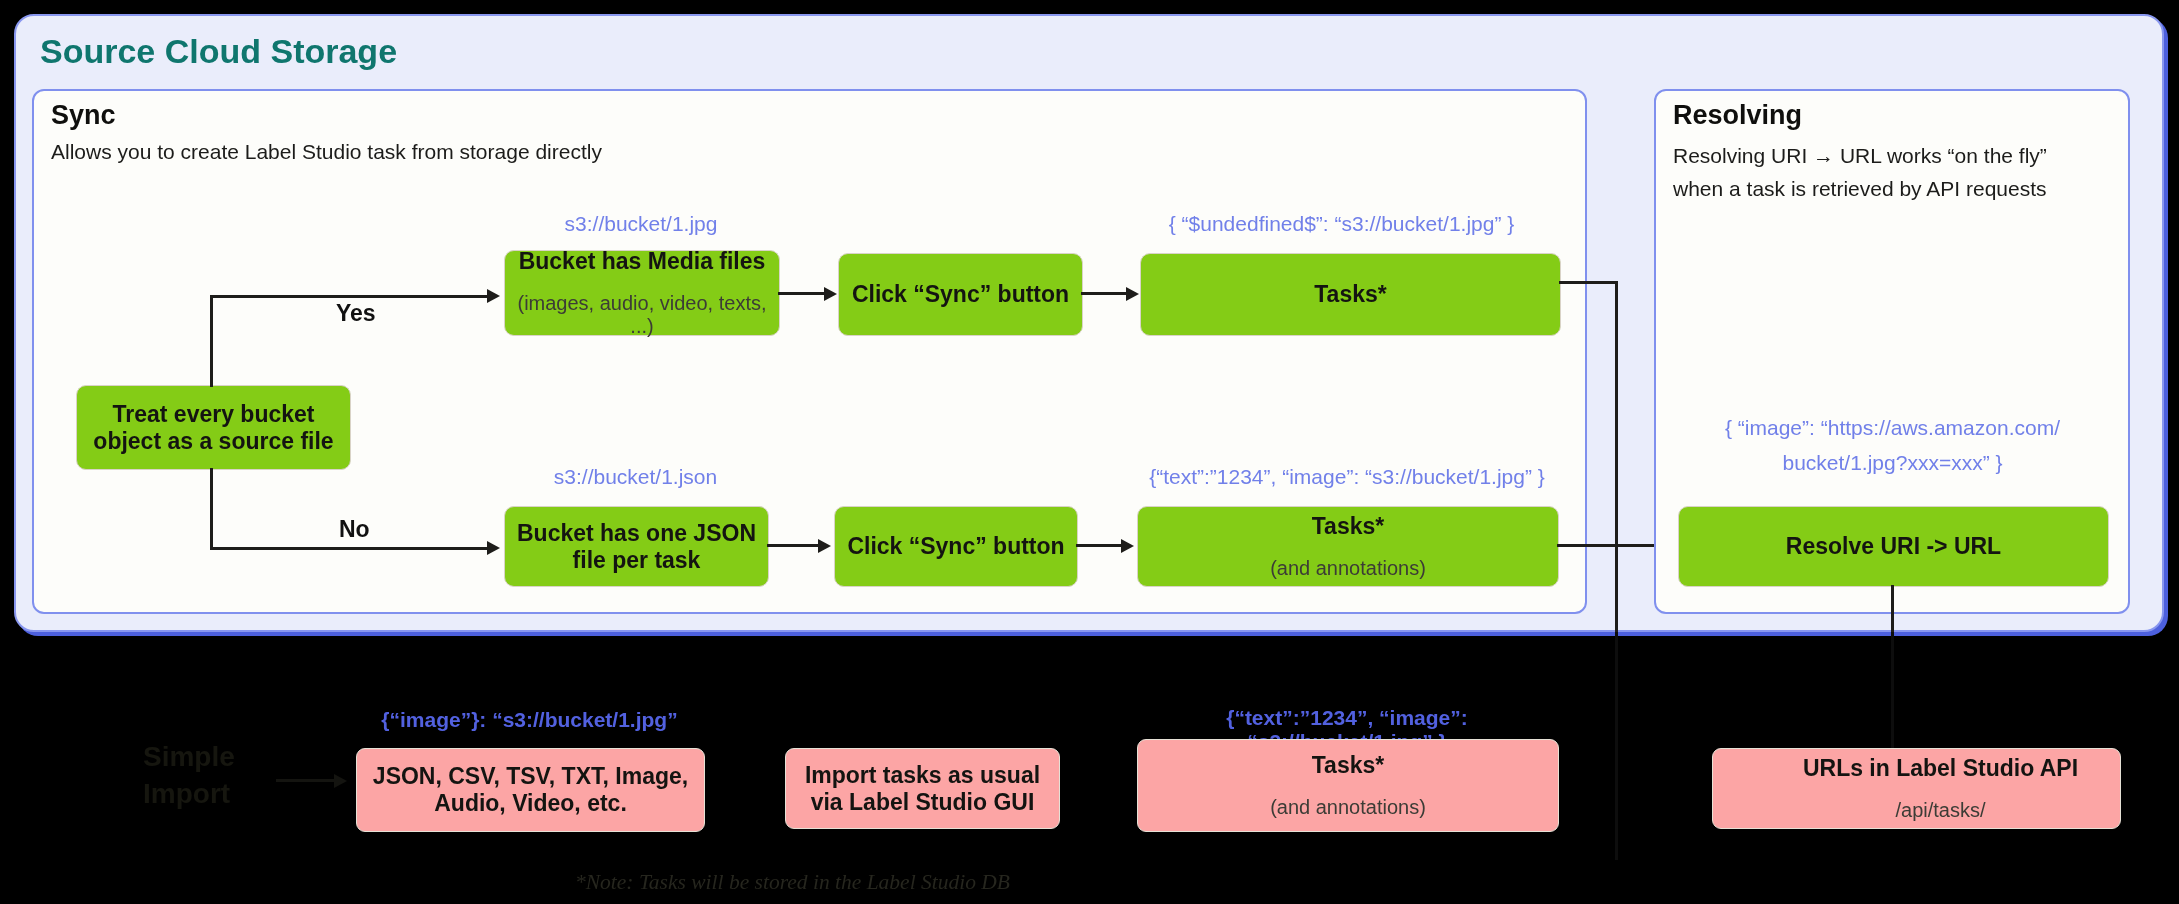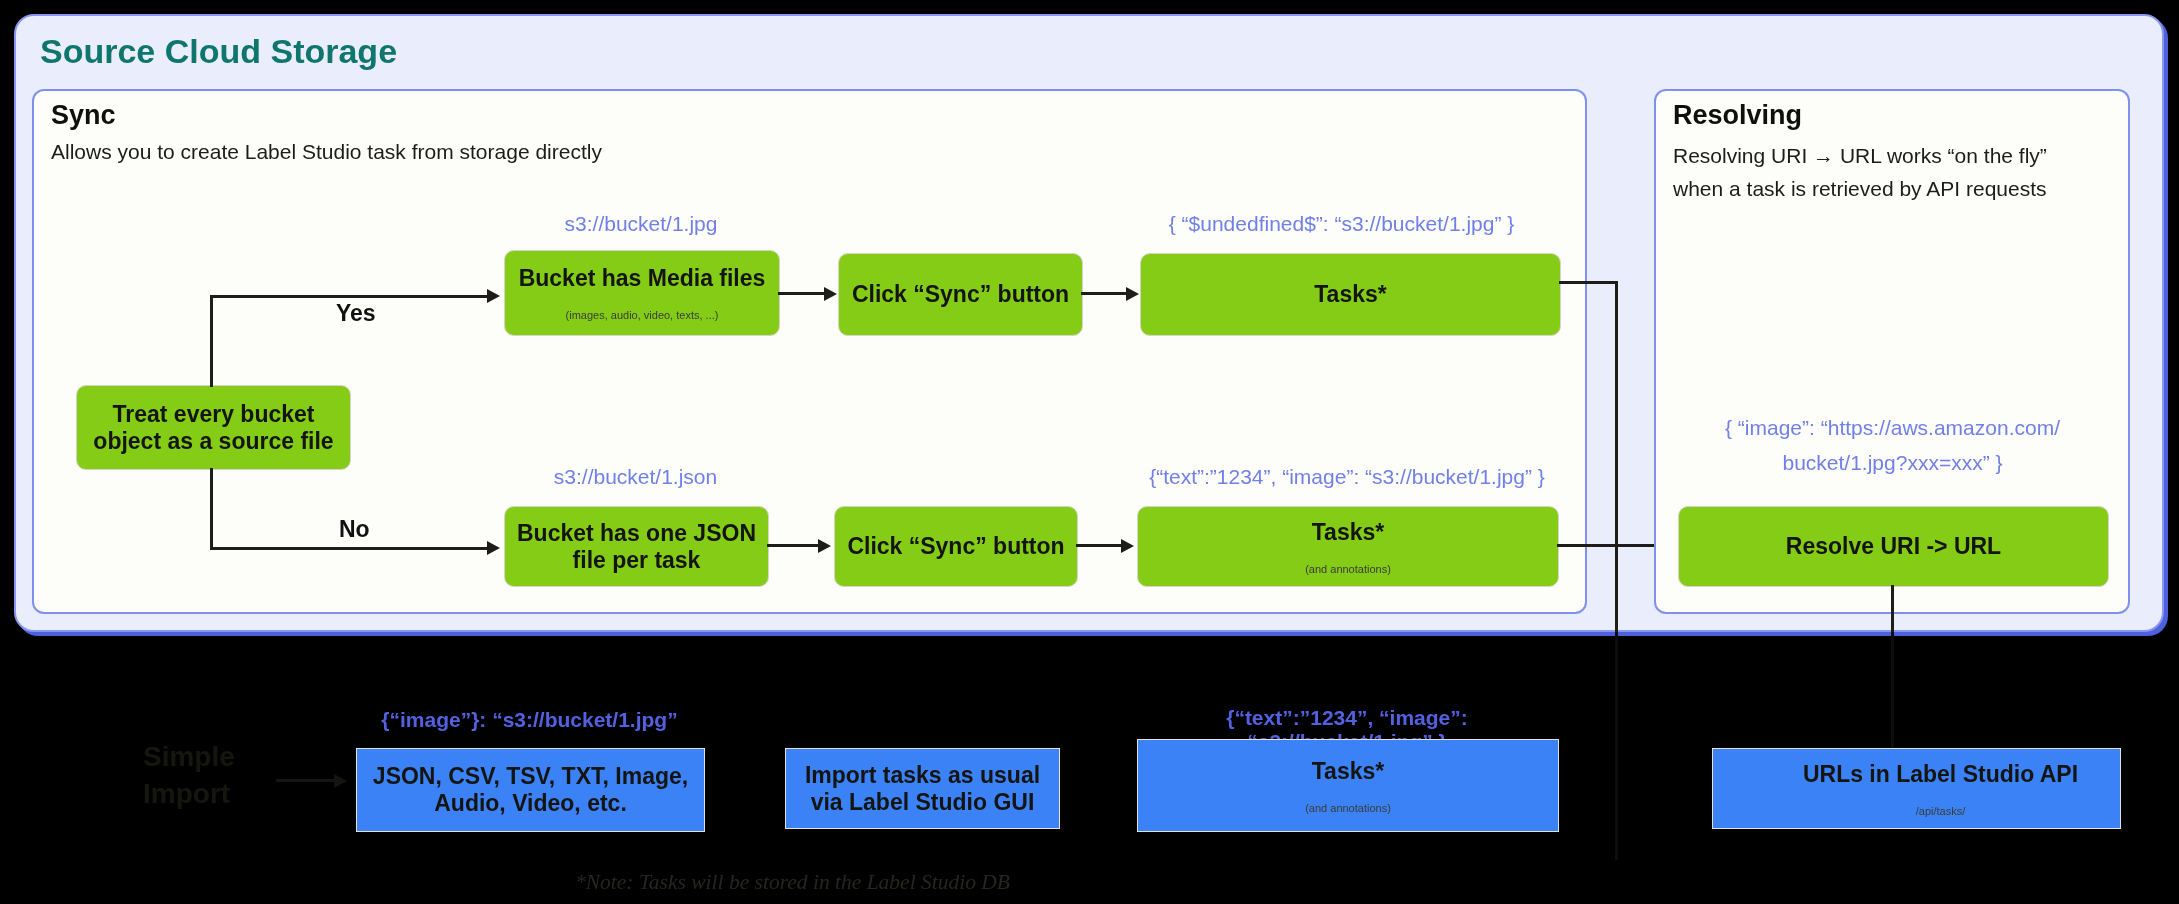--- a/index.html
+++ b/index.html
@@ -7,24 +7,24 @@
        font-family:"Liberation Sans", sans-serif;color:#141411;}
   .abs{position:absolute;}
   .panel-outer{background:#eaedfb;border:2px solid #8997ef;border-radius:20px;
                box-shadow:4px 4px 0 #4d60de;}
   .panel-inner{background:#fdfdfa;border:2px solid #8090ee;border-radius:12px;}
   .big-title{font-size:34px;font-weight:bold;color:#0f766e;}
   .h2{font-size:27px;font-weight:bold;color:#0f0f0d;}
   .body-text{font-size:21px;color:#1c1c1a;}
   .flow-box{background:#84cc16;border:1.5px solid #d9d3c7;border-radius:10px;
             display:flex;flex-direction:column;align-items:center;justify-content:center;text-align:center;}
-  .dark-box{background:#3b82f6;border:1.5px solid #e6e1d6;border-radius:0;
-            display:flex;flex-direction:column;align-items:center;justify-content:center;text-align:center;}
+  .dark-box{background:#fca5a5;border:1.5px solid #e6e1d6;border-radius:9px;
+            display:flex;flex-direction:column;justify-content:center;text-align:center;}
   .box-title{font-size:23px;font-weight:bold;color:#141411;line-height:27px;}
-  .box-sub{font-size:11px;color:#3c3c36;margin-top:17px;}
+  .box-sub{font-size:20px;color:#3c3c36;margin-top:17px;}
   .blue-label{font-size:21px;color:#7180e9;text-align:center;}
   .blue-label-bold{font-size:21px;font-weight:bold;color:#5261e0;text-align:center;}
   .branch-label{font-size:23px;font-weight:bold;color:#111;}
   .hline{background:#1e1d1a;height:3px;}
   .vline{background:#1e1d1a;width:3px;}
   .hidden-line{background:#0d0d0d;}
   .arrow-head{width:0;height:0;border-top:7px solid transparent;
               border-bottom:7px solid transparent;border-left:13px solid #1e1d1a;}
   .ml{white-space:pre-line;}
   .faint-heading{font-size:28px;font-weight:bold;line-height:37px;color:#16160f;}

